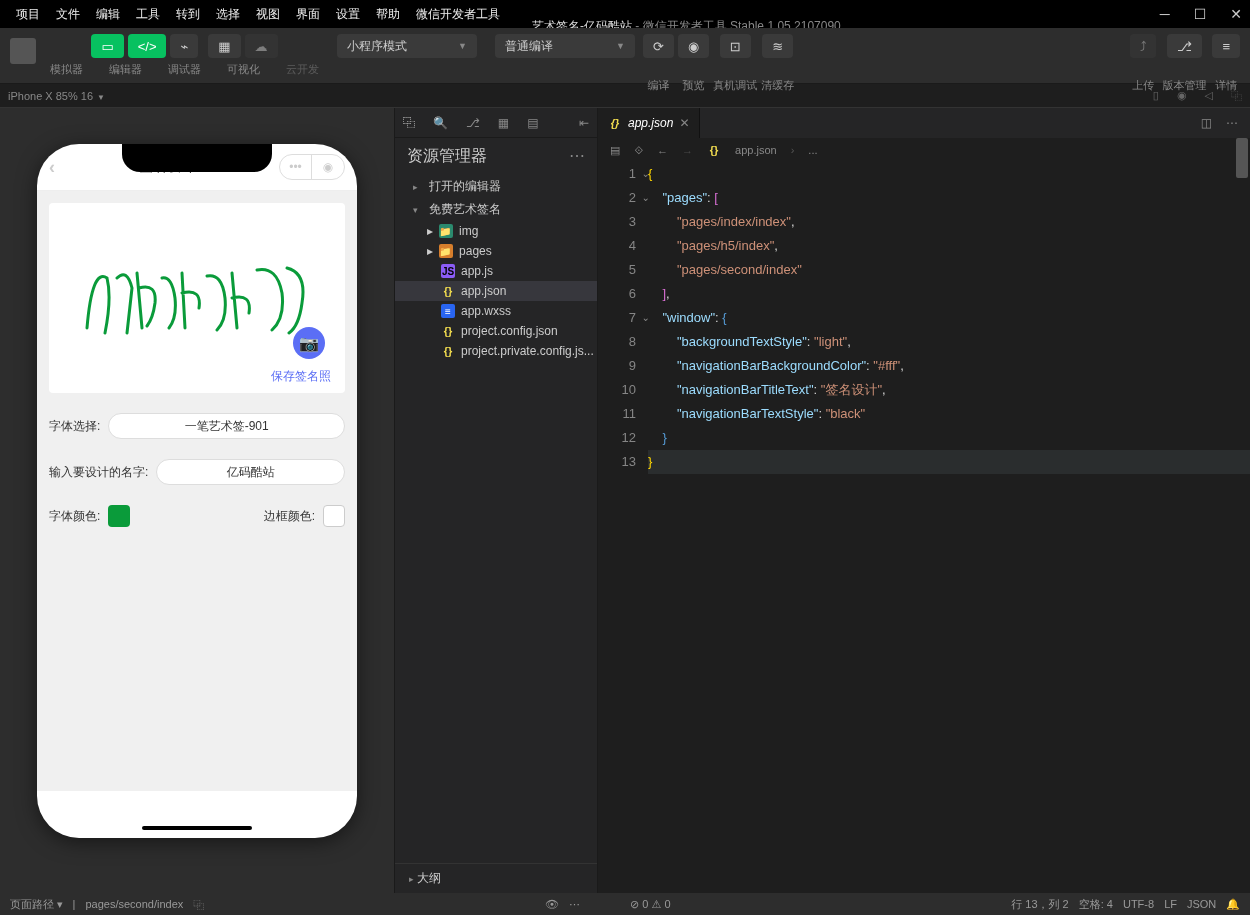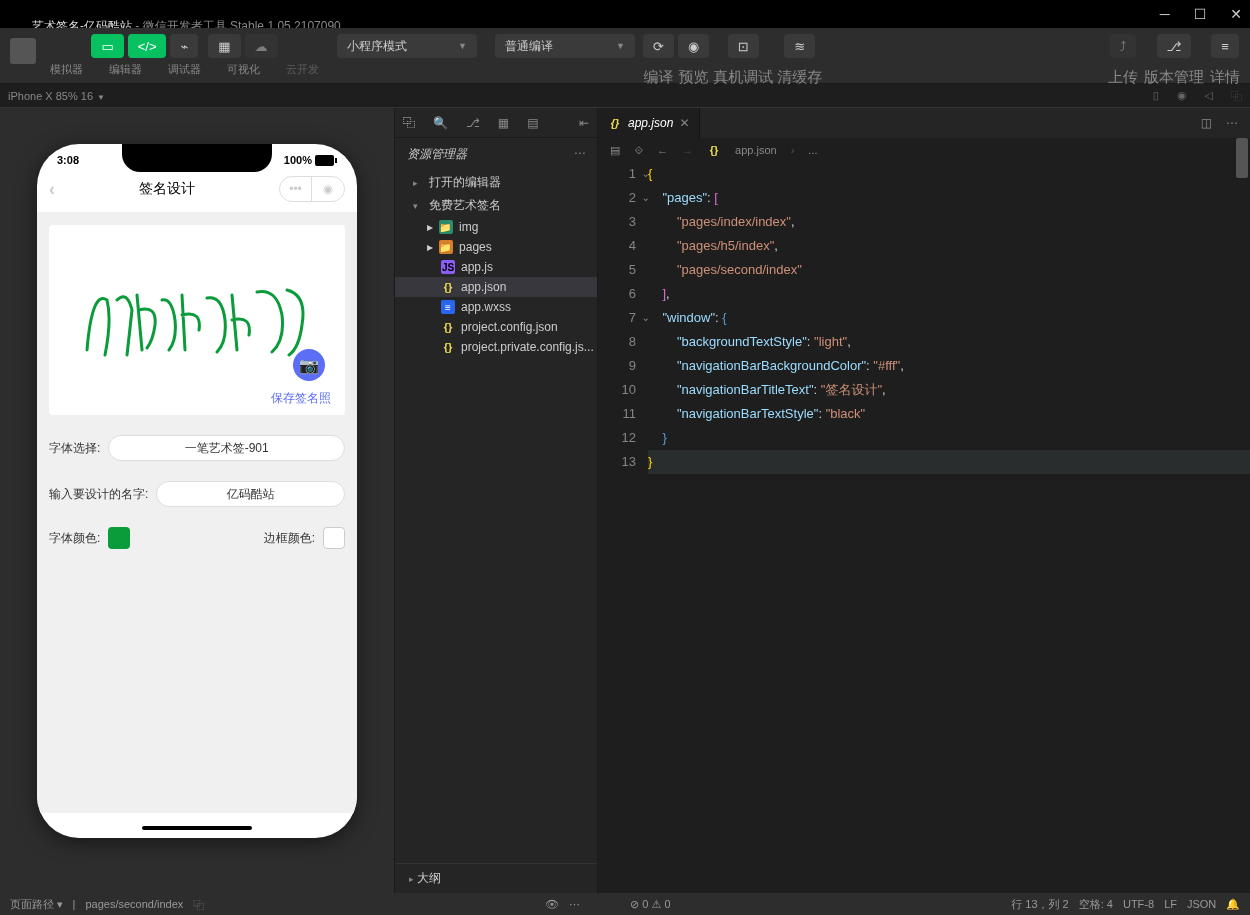--- a/index.html
+++ b/index.html
@@ -20,21 +20,21 @@
 .toolgroup { display: flex; flex-direction: column; align-items: center; margin-left: 8px; }
 .toolbtns { display: flex; gap: 4px; }
 .toolbtn { height: 24px; padding: 0 10px; border-radius: 4px; display: flex; align-items: center; justify-content: center; cursor: pointer; background: #3a3a3a; color: #ccc; font-size: 13px; }
 .toolbtn.green { background: #07c160; color: #fff; }
 .toolbtn.dark { background: #3a3a3a; }
 .toollabel { color: #888; font-size: 11px; margin-top: 4px; display: flex; gap: 26px; }
 .select-box { height: 24px; background: #3a3a3a; border-radius: 4px; padding: 0 10px; display: flex; align-items: center; color: #ccc; cursor: pointer; font-size: 12px; }
 .select-box .caret { margin-left: auto; font-size: 9px; color: #888; }
 .toolbar-right { margin-left: auto; display: flex; gap: 6px; }
 .action-col { display: flex; flex-direction: column; align-items: center; }
-.action-lbl { color: #888; font-size: 15px; margin-top: 10px; }
+.action-lbl { color: #888; font-size: 11px; margin-top: 20px; }
 
 
 .devbar { height: 24px; background: #1e1e1e; display: flex; align-items: center; padding: 0 8px; color: #888; font-size: 11px; border-bottom: 1px solid #333; }
 .devbar .caret { font-size: 8px; margin-left: 4px; }
 .devbar-icons { margin-left: auto; display: flex; gap: 18px; color: #666; }
 
 
 .main { display: flex; height: calc(915px - 28px - 56px - 24px - 22px); }
 
 
@@ -55,21 +55,21 @@
 .save-link { position: absolute; bottom: 8px; right: 14px; color: #5b6ef5; font-size: 12px; }
 .form-row { display: flex; align-items: center; margin-top: 20px; font-size: 12px; color: #333; gap: 8px; }
 .form-row .picker { flex: 1; background: #fff; border-radius: 14px; height: 26px; display: flex; align-items: center; justify-content: center; border: 1px solid #ddd; }
 .color-swatch { width: 22px; height: 22px; border-radius: 4px; }
 .home-ind { position: absolute; bottom: 8px; left: 50%; transform: translateX(-50%); width: 110px; height: 4px; background: #000; border-radius: 4px; }
 
 
 .explorer { width: 204px; background: #252526; border-right: 1px solid #1a1a1a; border-left: 1px solid #1a1a1a; display: flex; flex-direction: column; }
 .side-icons { height: 30px; display: flex; align-items: center; padding: 0 8px; gap: 18px; color: #888; border-bottom: 1px solid #1a1a1a; }
 .side-icons span:first-child { color: #fff; }
-.exp-header { padding: 8px 12px; color: #ccc; font-size: 12px; display: flex; align-items: flex-start; font-style: italic; }
+.exp-header { padding: 8px 12px; color: #ccc; font-size: 16px; display: flex; align-items: flex-start; }
 .exp-header .more { margin-left: auto; color: #888; }
 .tree { font-size: 12px; }
 .tree-item { padding: 3px 0 3px 18px; color: #ccc; cursor: pointer; display: flex; align-items: center; gap: 6px; }
 .tree-item.l2 { padding-left: 32px; }
 .tree-item.l3 { padding-left: 46px; }
 .tree-item.active { background: #37373d; }
 .tree-item.ellipsis { overflow: hidden; text-overflow: ellipsis; white-space: nowrap; }
 .chev { font-size: 9px; color: #888; width: 10px; }
 .ficon { width: 14px; height: 14px; display: inline-flex; align-items: center; justify-content: center; font-size: 10px; border-radius: 2px; }
 .ficon.folder-img { background: #2b8a6e; }
@@ -105,20 +105,33 @@
 
 .statusbar-bottom { height: 22px; background: #2d2d2d; display: flex; align-items: center; padding: 0 10px; color: #999; font-size: 11px; gap: 10px; }
 .statusbar-bottom .spacer { flex: 1; }
 
 svg { display: block; }
 </style>
 </head>
 <body>
 
 <div class="titlebar">
+  <div class="menu" id="menu">
+      <div class="menu-item">项目</div>
+      <div class="menu-item">文件</div>
+      <div class="menu-item">编辑</div>
+      <div class="menu-item">工具</div>
+      <div class="menu-item">转到</div>
+      <div class="menu-item">选择</div>
+      <div class="menu-item">视图</div>
+      <div class="menu-item">界面</div>
+      <div class="menu-item">设置</div>
+      <div class="menu-item">帮助</div>
+      <div class="menu-item">微信开发者工具</div>
+    </div>
   <div class="title-text">
     <span class="title-project">艺术签名-亿码酷站</span>
     <span> - </span><span>微信开发者工具 Stable 1.05.2107090</span>
   </div>
   <div class="win-controls">
     <span class="win-btn">─</span>
     <span class="win-btn">☐</span>
     <span class="win-btn">✕</span>
   </div>
 </div>
@@ -197,30 +210,20 @@
     <span>◁</span>
     <span>⿻</span>
   </div>
 </div>
 
 <div class="main">
 
   <div class="simulator">
     <div class="phone">
       <div class="notch"></div>
-      <div class="statusbar">
-        <span>3:08</span>
-        <span class="battery">
-            <span>100%</span>
-            <svg width="22" height="11">
-              <rect x="0" y="0" width="19" height="11" rx="2" fill="#000"></rect>
-              <rect x="20" y="3" width="2" height="5" fill="#000"></rect>
-            </svg>
-          </span>
-      </div>
       <div class="navbar">
         <span style="font-size:18px;font-weight:bold">‹</span>
         <span class="navbar-title">签名设计</span>
         <div class="capsule">
             <span>•••</span>
             <span>◉</span>
           </div>
       </div>
       <div class="phone-content">
         <div class="sign-canvas">

